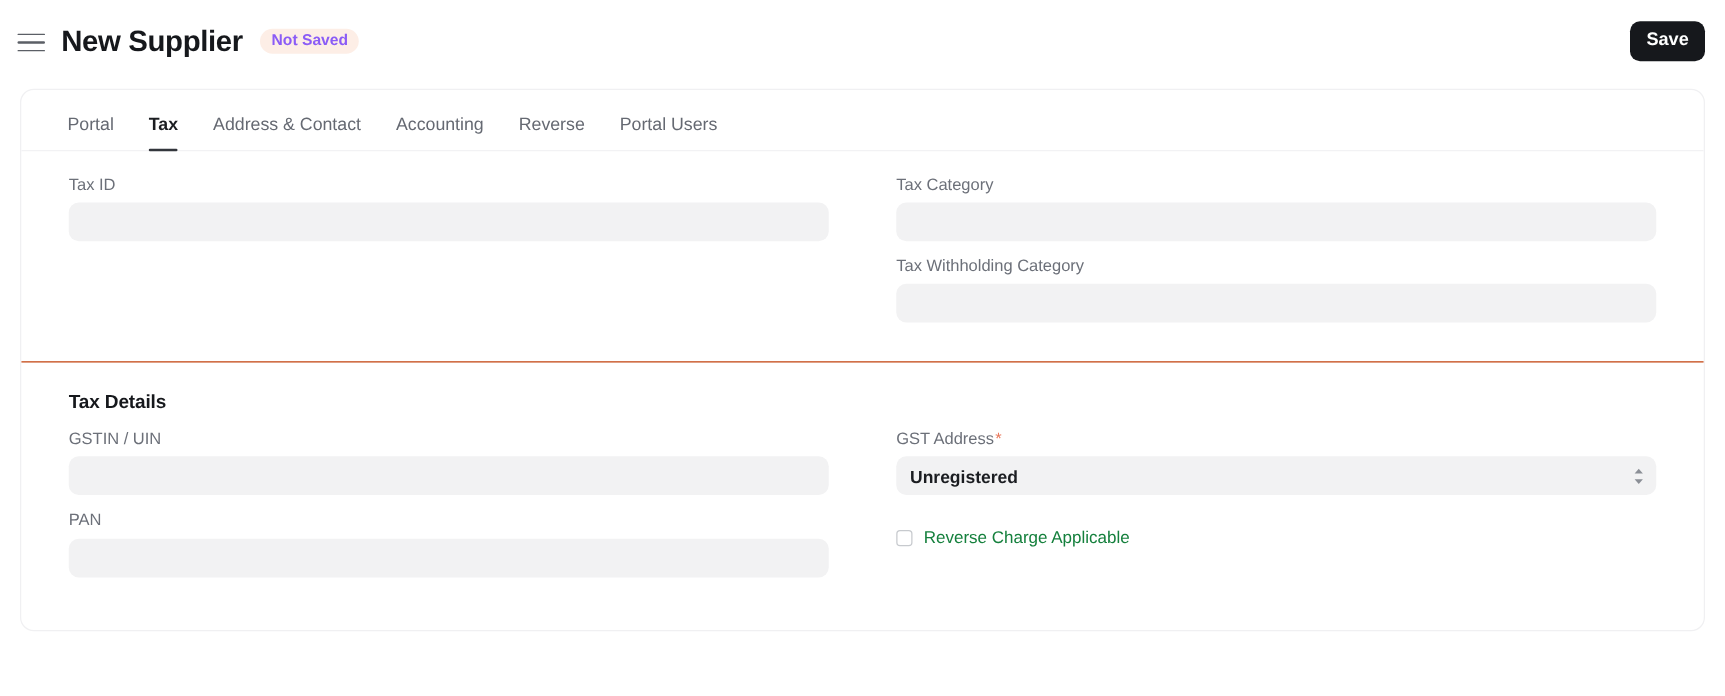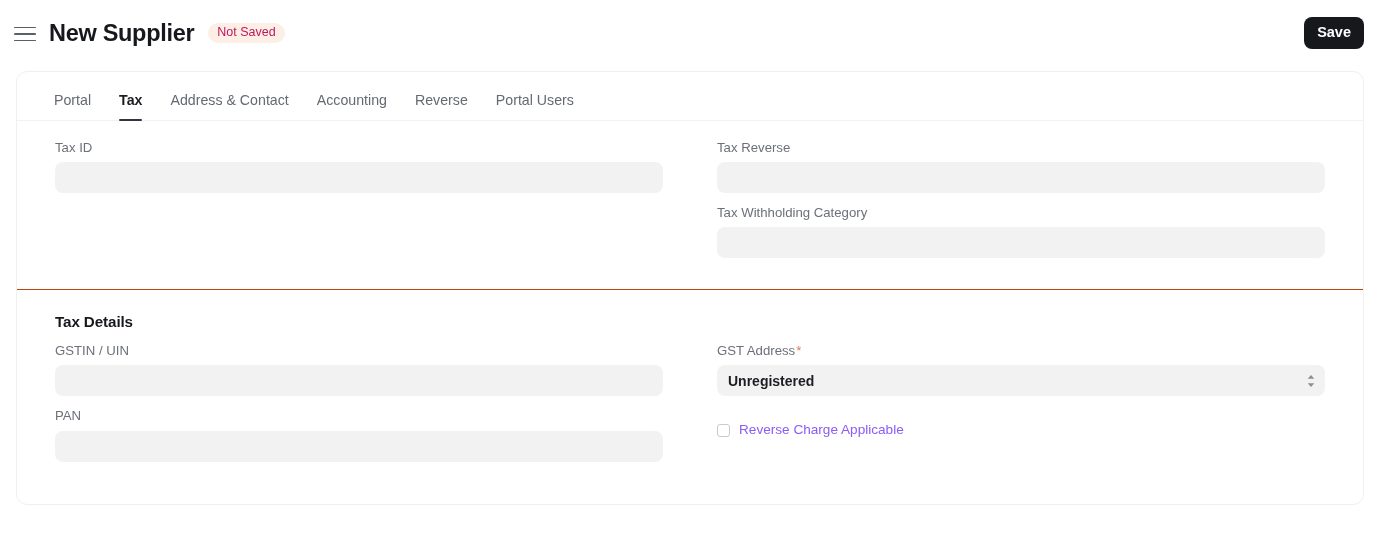--- a/index.html
+++ b/index.html
@@ -45,23 +45,23 @@
     font-weight: 700;
     color: #16181c;
     letter-spacing: -0.3px;
     margin-left: 13px;
     white-space: nowrap;
   }
 
   .badge-notsaved {
     margin-left: 14px;
     background: #fdeee6;
-    color: #be185d;
+    color: #8b5cf6;
     font-size: 12.5px;
-    font-weight: 400;
+    font-weight: 700;
     padding: 3px 9px 4px;
     border-radius: 10px;
     white-space: nowrap;
     line-height: 1.1;
   }
 
   .save-btn {
     position: absolute;
     right: 16px;
     top: 17px;
@@ -205,21 +205,21 @@
     width: 13px;
     height: 13px;
     border: 1px solid #c7cace;
     border-radius: 3px;
     background: #ffffff;
     flex: 0 0 auto;
     cursor: pointer;
   }
   .checkbox-label {
     font-size: 13.6px;
-    color: #8b5cf6;
+    color: #15803d;
     cursor: pointer;
     line-height: 1;
   }
 
   .spacer-block { height: 47px; }
 </style>
 </head>
 <body>
 
 <div class="topbar">
@@ -247,21 +247,21 @@
   <div class="section">
     <div class="grid">
       <div class="col">
         <div class="field">
           <label class="field-label">Tax ID</label>
           <input class="input-box" type="text" value="" style="">
         </div>
       </div>
       <div class="col">
         <div class="field">
-          <label class="field-label">Tax Reverse</label>
+          <label class="field-label">Tax Category</label>
           <input class="input-box" type="text" value="" style="">
         </div>
         <div class="field">
           <label class="field-label">Tax Withholding Category</label>
           <input class="input-box" type="text" value="" style="">
         </div>
       </div>
     </div>
   </div>
 

